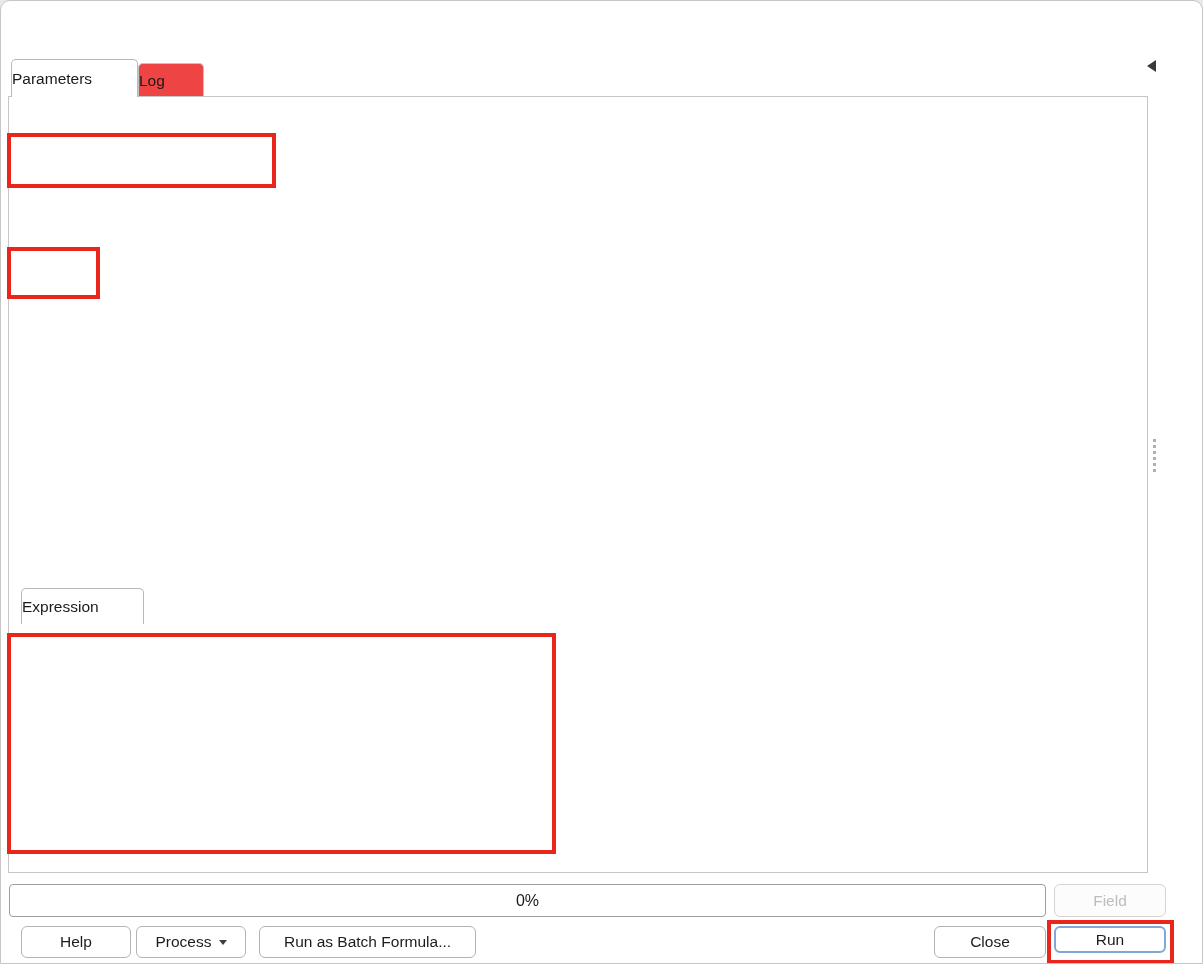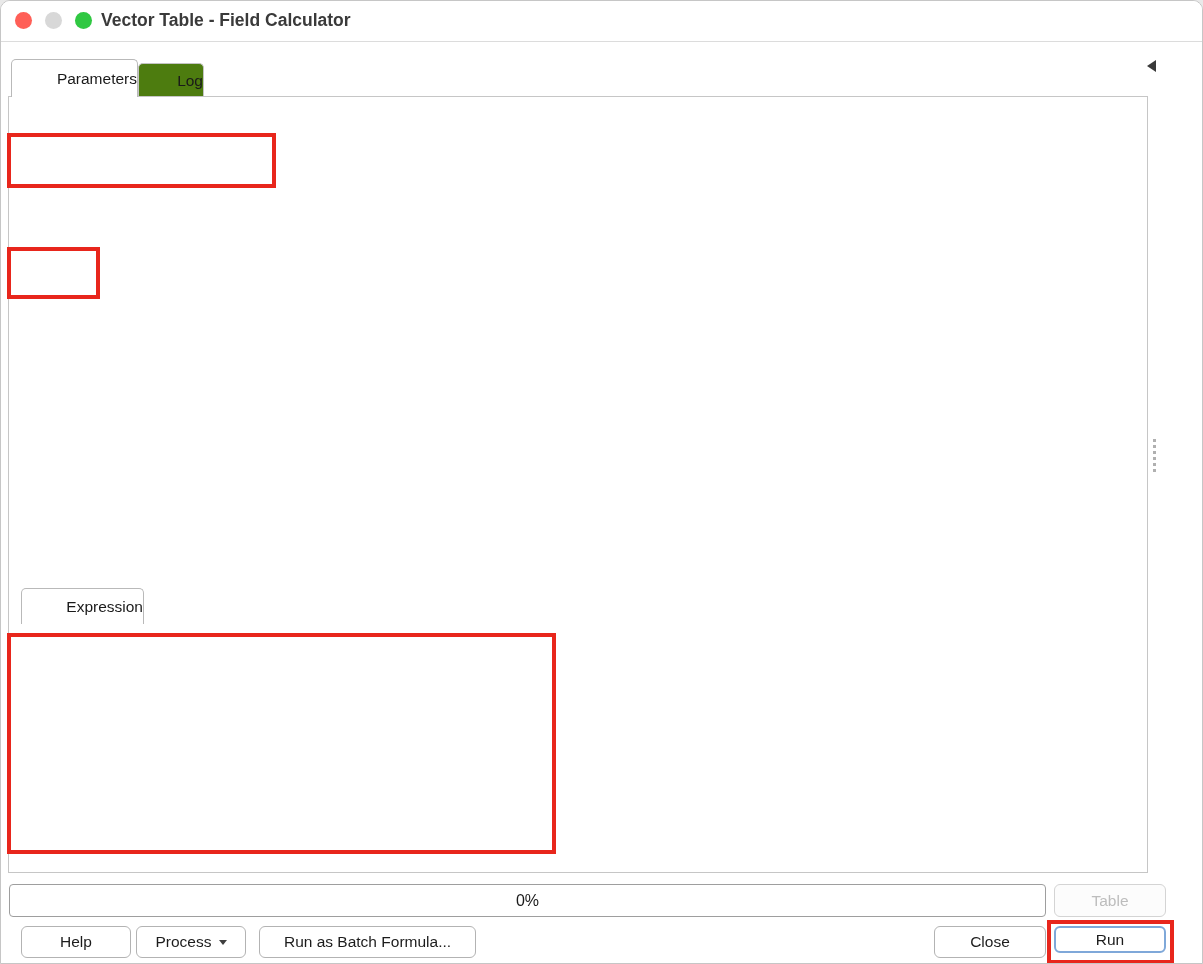--- a/index.html
+++ b/index.html
@@ -8,23 +8,23 @@
   .dialog{position:relative; width:1203px; height:964px; background:#fff;
           border:1px solid #c6c6c6; border-radius:10px 10px 0 0; overflow:hidden;}
   .abs{position:absolute;}
 
   
   .titlebar{left:0; top:0; width:100%; height:41px; background:#fff; border-bottom:1px solid #dcdcdc;}
   .light{width:17px; height:17px; border-radius:50%; position:absolute; top:11px;}
   .title{position:absolute; left:100px; top:9px; font-size:17.5px; font-weight:bold; color:#3a3a3a;}
 
   
-  .tab{position:absolute; text-align:right; font-size:15.5px;}
+  .tab{position:absolute; text-align:left; font-size:15.5px;}
   .tab-active{background:#fff; border:1px solid #b9b9b9; border-bottom:none; border-radius:5px 5px 0 0; z-index:3;}
-  .tab-idle{background:#4d7c0f; border:1px solid #c4c4c4; border-bottom:none; border-radius:5px 5px 0 0; z-index:1;}
+  .tab-idle{background:#ef4444; border:1px solid #c4c4c4; border-bottom:none; border-radius:5px 5px 0 0; z-index:1;}
   .pane{border:1px solid #c6c6c6; background:#fff; z-index:2;}
 
   .lbl{font-size:15.5px; color:#1a1a1a;}
   .field{border:1px solid #b3b3b3; border-radius:4px; background:#fff; font-size:15.5px;
          display:flex; align-items:center; padding:0 10px;}
   .arrow-dn{width:0;height:0;border-left:5.5px solid transparent;border-right:5.5px solid transparent;border-top:7px solid #3f3f3f;}
   .spin-col{position:absolute; right:0; top:0; bottom:0; width:17px; border-left:1px solid #c4c4c4; display:flex; flex-direction:column;}
   .spin-col div{flex:1; display:flex; align-items:center; justify-content:center;}
   .spin-col div:first-child{border-bottom:1px solid #d8d8d8;}
   .tri-up{width:0;height:0;border-left:4.5px solid transparent;border-right:4.5px solid transparent;border-bottom:5.5px solid #7a7a7a;}
@@ -70,26 +70,20 @@
 
   .dots-grip{display:flex; flex-direction:column; gap:3px;}
   .dots-grip i{width:3px; height:3px; background:#b0b0b0; display:block;}
   .collapse-tri{width:0;height:0;border-top:6px solid transparent;border-bottom:6px solid transparent;border-right:9px solid #3a3a3a;}
 </style>
 </head>
 <body>
 
 <div class="dialog">
 
-  <div class="abs titlebar">
-    <span class="light" style="left: 14px; background: rgb(255, 95, 87);"></span>
-    <span class="light" style="left: 44px; background: rgb(216, 216, 216);"></span>
-    <span class="light" style="left: 74px; background: rgb(48, 200, 66);"></span>
-    <span class="title">Vector Table - Field Calculator</span>
-  </div>
 
   <div class="tab tab-active" style="left:10px; top:58px; width:127px; height:38px; line-height:38px;">Parameters</div>
   <div class="tab tab-idle" style="left:137px; top:62px; width:66px; height:33px; line-height:33px;">Log</div>
 
   <div class="abs" style="left:1146px; top:59px;">
     <div class="collapse-tri"></div>
   </div>
 
   <div class="abs pane" style="left:7px; top:95px; width:1140px; height:777px;"></div>
 
@@ -317,21 +311,21 @@
       <i></i>
       <i></i>
       <i></i>
       <i></i>
       <i></i>
   </div>
 
   <div class="abs" style="left:8px; top:883px; width:1037px; height:33px; border:1px solid #9e9e9e; border-radius:4px; background:#fff; display:flex; align-items:center; justify-content:center; font-size:16px;">
     <span>0%</span>
   </div>
-  <div class="btn btn-disabled" style="left:1053px; top:883px; width:112px; height:33px;">Table</div>
+  <div class="btn btn-disabled" style="left:1053px; top:883px; width:112px; height:33px;">Field</div>
 
   <div class="btn" style="left:20px; top:925px; width:110px; height:32px;">Help</div>
   <div class="btn" style="left:135px; top:925px; width:110px; height:32px;">
     <span>Process</span>
     <span class="arrow-dn" style="border-left-width:4px;border-right-width:4px;border-top-width:5px;"></span>
   </div>
   <div class="btn" style="left:258px; top:925px; width:217px; height:32px;">Run as Batch Formula...</div>
   <div class="btn" style="left:933px; top:925px; width:112px; height:32px;">Close</div>
   <div class="btn" style="left:1053px; top:925px; width:112px; height:27px; border:2px solid #7fa8d9;">Run</div>
 

